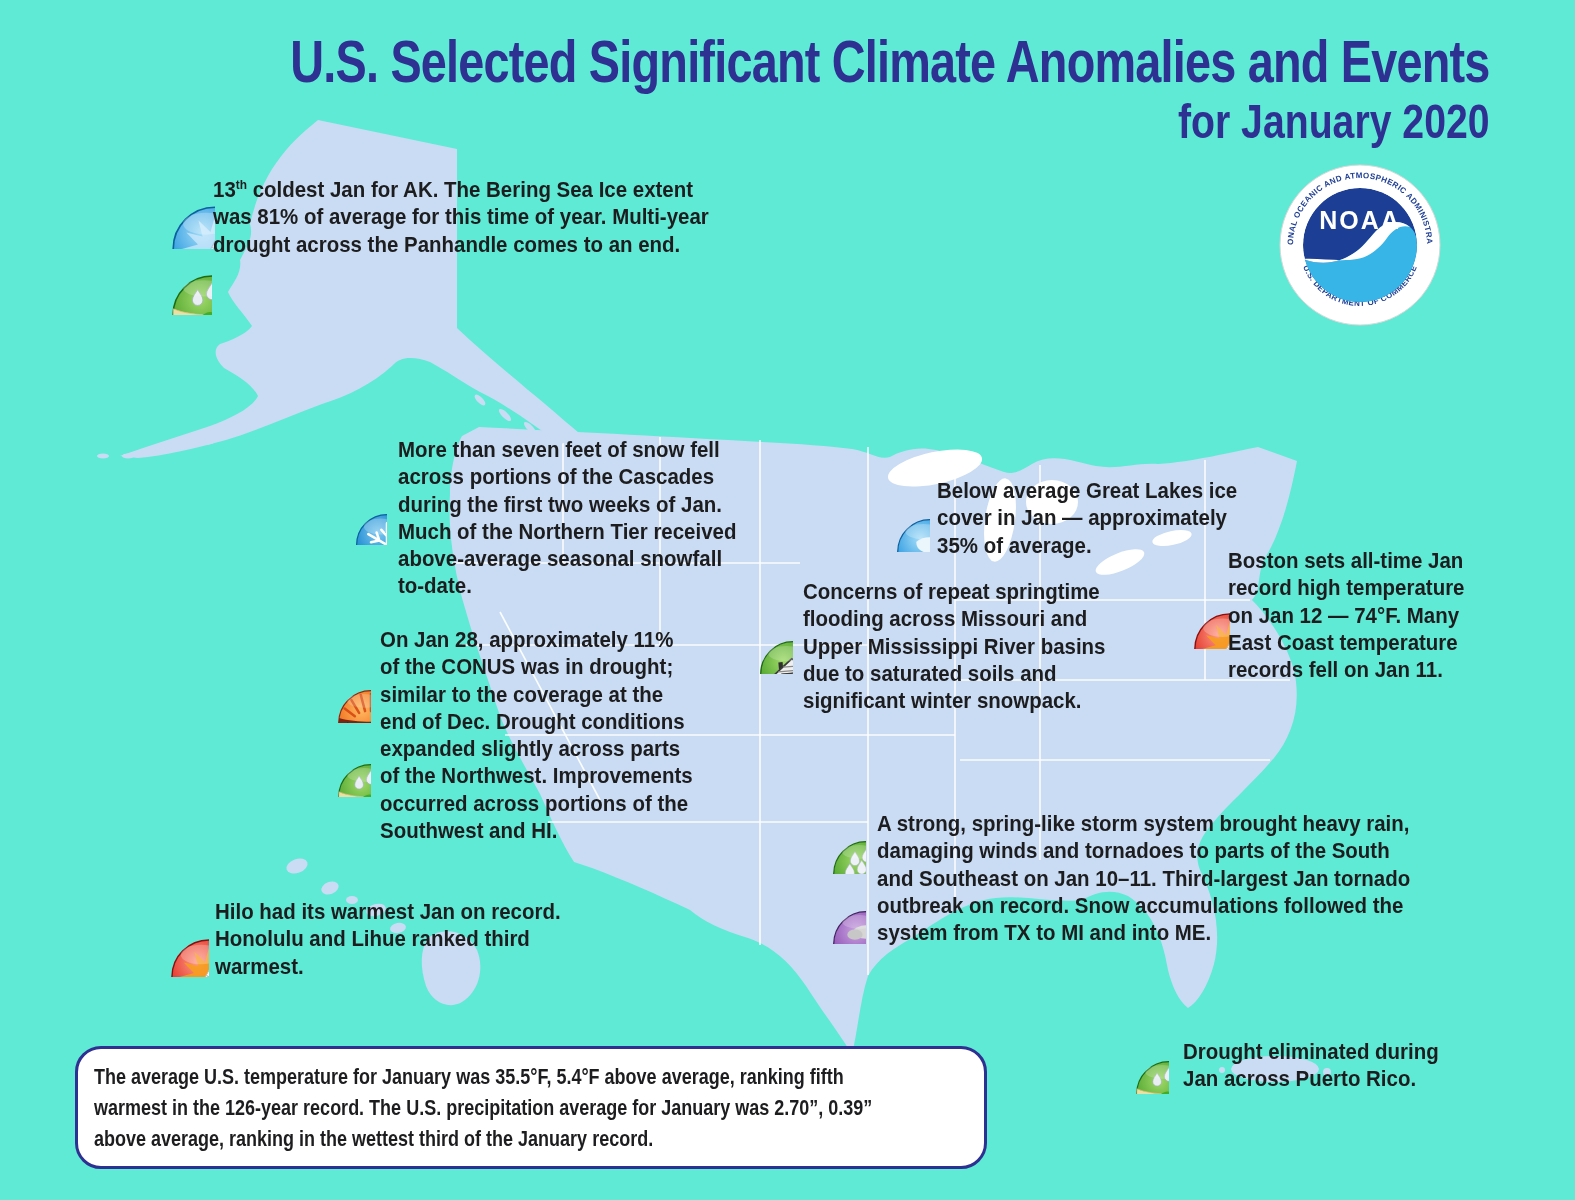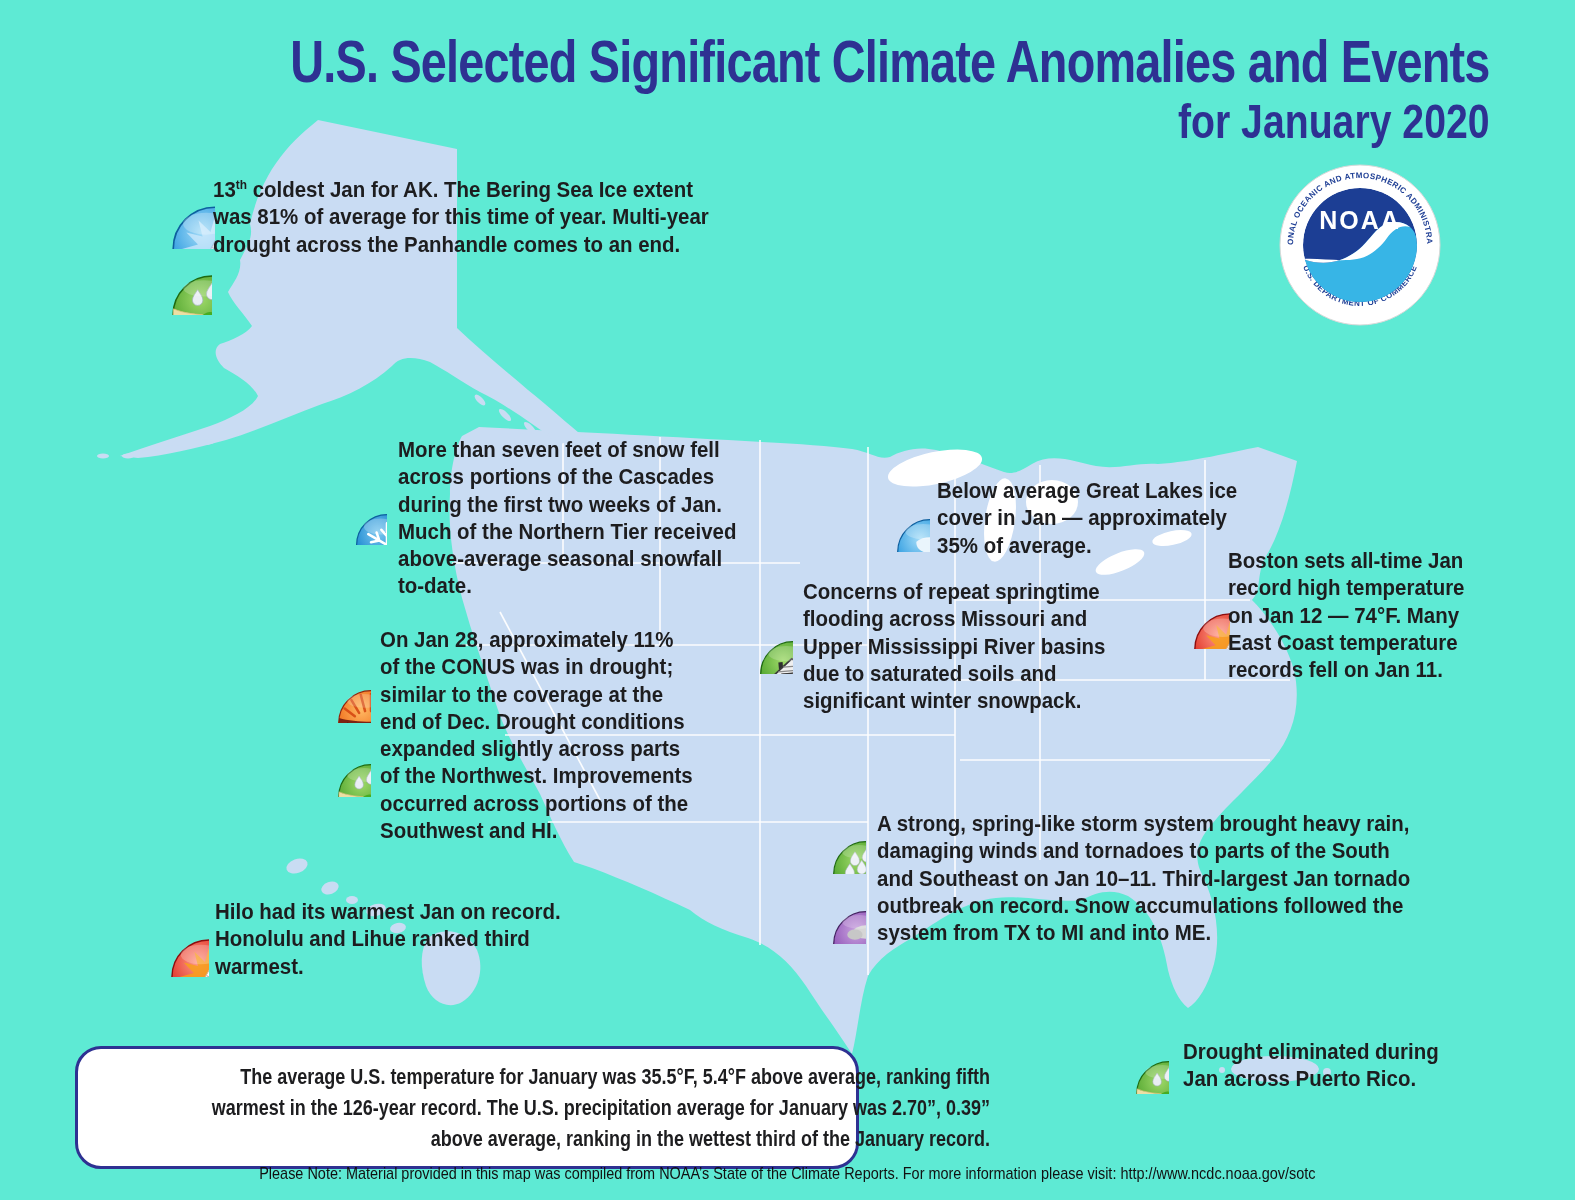--- a/index.html
+++ b/index.html
@@ -22,22 +22,22 @@
   .t-ak{left:213px;top:176px;}
   .t-cascades{left:398px;top:436px;}
   .t-lakes{left:937px;top:477px;}
   .t-boston{left:1228px;top:547px;}
   .t-flood{left:803px;top:578px;}
   .t-drought{left:380px;top:626px;}
   .t-hilo{left:215px;top:898px;}
   .t-storm{left:877px;top:810px;}
   .t-pr{left:1183px;top:1038px;}
   
-  .summary{position:absolute;left:75px;top:1046px;width:784px;box-sizing:border-box;
-           border:3px solid #2e3192;border-radius:26px;background:#fff;padding:12px 16px;z-index:5;text-align:right;}
+  .summary{position:absolute;left:75px;top:1046px;width:912px;box-sizing:border-box;
+           border:3px solid #2e3192;border-radius:26px;background:#fff;padding:12px 16px;z-index:5;}
   .summary .txt{font-size:22.5px;font-weight:bold;line-height:1.38;white-space:pre;
                 transform:scaleX(.8);transform-origin:left top;width:1120px;}
   
   .footer{position:absolute;left:0;top:1164px;width:1575px;text-align:center;z-index:5;}
   .footer .txt{display:inline-block;font-size:17px;white-space:pre;transform:scaleX(.85);transform-origin:center top;color:#111;}
   
   .noaa{position:absolute;left:1277px;top:162px;z-index:3;}
 </style>
 </head>
 <body>
@@ -400,17 +400,14 @@
 
   <div class="note t-pr">Drought eliminated during
 Jan across Puerto Rico.</div>
 
   <div class="summary">
     <div class="txt">The average U.S. temperature for January was 35.5°F, 5.4°F above average, ranking fifth
 warmest in the 126-year record. The U.S. precipitation average for January was 2.70”, 0.39”
 above average, ranking in the wettest third of the January record.</div>
   </div>
 
-  <div class="footer">
-    <span class="txt">Please Note: Material provided in this map was compiled from NOAA’s State of the Climate Reports. For more information please visit: http://www.ncdc.noaa.gov/sotc</span>
-  </div>
 
 </div>
 
 </body></html>

